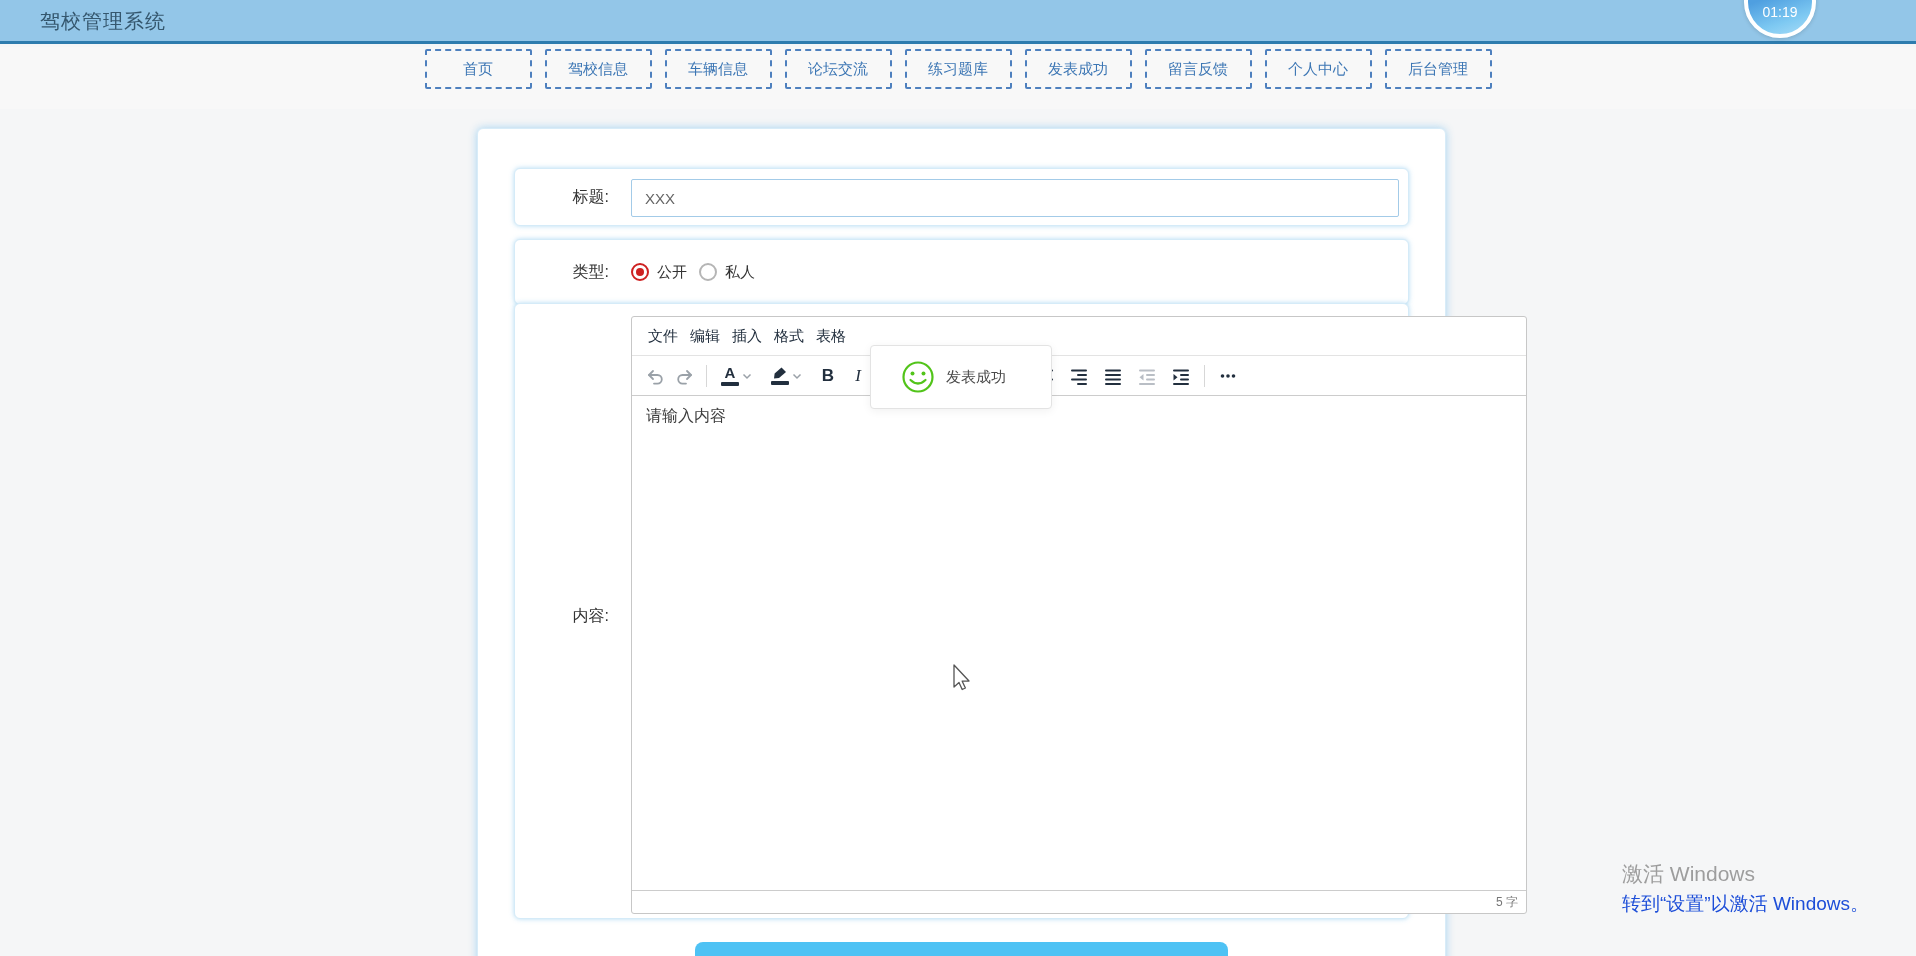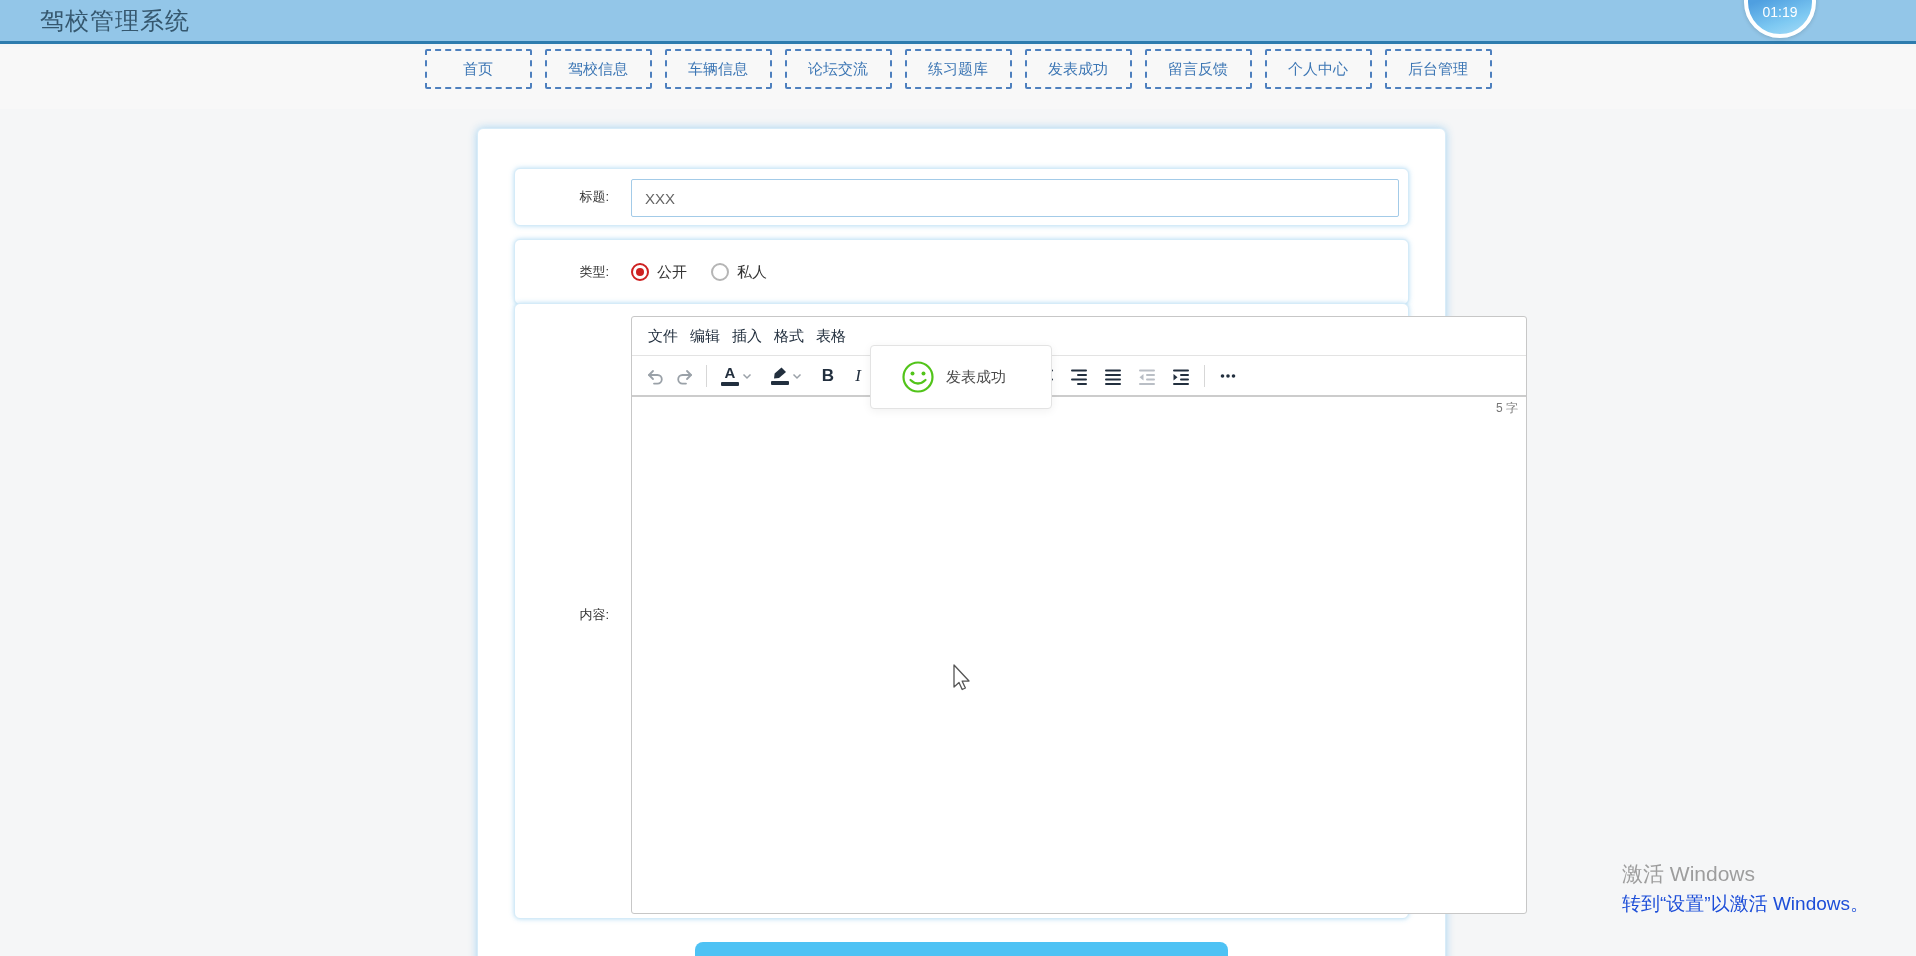--- a/index.html
+++ b/index.html
@@ -4,21 +4,21 @@
 <style>
   * { box-sizing: border-box; margin: 0; padding: 0; }
   html,body { width:1916px; height:956px; }
   body { font-family:"Liberation Sans","DejaVu Sans",sans-serif; }
   .screen { position:relative; width:1916px; height:956px; overflow:hidden; background:#f5f6f7; }
 
   
   .header { position:absolute; left:0; top:0; width:1916px; height:44px;
             background:#93c6e8; border-bottom:3px solid #2e7cae; z-index:5; }
   .header-title { position:absolute; left:40px; top:0; line-height:42px;
-                  font-size:24px; color:#35576e; letter-spacing:1px; }
+                  font-size:20px; color:#35576e; letter-spacing:1px; }
   .clock-badge { position:absolute; left:1744px; top:-34px; width:72px; height:72px;
                  border-radius:50%; border:4px solid #fff;
                  background:linear-gradient(160deg,#4f9fe0 40%,#7ec9f2 75%,#a8dcf7 100%);
                  box-shadow:0 1px 4px rgba(0,0,0,.15); }
   .clock-time { position:absolute; left:0; top:34px; width:64px; text-align:center;
                 color:#fff; font-size:14px; }
 
   
   .navbar { position:absolute; left:0; top:47px; width:1916px; height:62px;
             background:#f8f8f8; display:flex; justify-content:center;
@@ -31,31 +31,31 @@
   .panel { position:absolute; left:477px; top:128px; width:969px; height:862px;
            background:#fff; border:1px solid #d8ecf8; border-radius:6px;
            box-shadow:0 0 8px rgba(150,205,240,.85); }
   .form-row { position:absolute; left:36px; width:895px; background:#fff;
               border:1px solid #d5ebf8; border-radius:6px;
               box-shadow:0 0 5px rgba(150,205,240,.7); }
   .row-title { top:39px;  height:58px; }
   .row-type  { top:110px; height:66px; }
   .row-content { top:174px; height:616px; }
   .row-label { position:absolute; left:0; width:94px; text-align:right;
-               font-size:13px; color:#333; }
+               font-size:16px; color:#333; }
   .row-title .row-label, .row-type .row-label { top:50%; transform:translateY(-50%); }
   .row-content .row-label { top:302px; }
 
   .title-input { position:absolute; left:116px; top:10px; width:768px; height:38px;
                  border:1px solid #a3cbe8; border-radius:2px; padding:0 13px;
                  font-size:15px; color:#666; outline:none;
                  font-family:"Liberation Sans","DejaVu Sans",sans-serif; }
 
   .radio-group { position:absolute; left:116px; top:0; height:100%; display:flex;
-                 align-items:center; gap:24px; }
+                 align-items:center; gap:12px; }
   .radio-option { display:flex; align-items:center; gap:8px; cursor:pointer; }
   .radio { width:18px; height:18px; border-radius:50%; position:relative; background:#fff; }
   .radio.sel { border:2px solid #ce2121; }
   .radio.sel::after { content:''; position:absolute; inset:3px; border-radius:50%; background:#ce2121; }
   .radio.unsel { border:2px solid #b5b5b5; }
   .radio-label { font-size:15px; color:#333; }
 
   
   .editor { position:absolute; left:116px; top:12px; width:896px; height:598px;
             border:1px solid #c7c7c7; border-radius:3px; background:#fff; }
@@ -251,20 +251,23 @@
           <div class="tb-divider"></div>
           <div class="tbtn w34">
             <svg width="18" height="18" viewBox="0 0 18 18" fill="#222f3e">
                 <circle cx="3.5" cy="9" r="1.8"></circle>
                 <circle cx="9" cy="9" r="1.8"></circle>
                 <circle cx="14.5" cy="9" r="1.8"></circle>
               </svg>
           </div>
         </div>
 
+        <div class="editor-body">
+          <span>请输入内容</span>
+        </div>
 
         <div class="statusbar">
           <span>5 字</span>
         </div>
       </div>
     </div>
 
     <button class="submit-btn"></button>
   </div>
 

